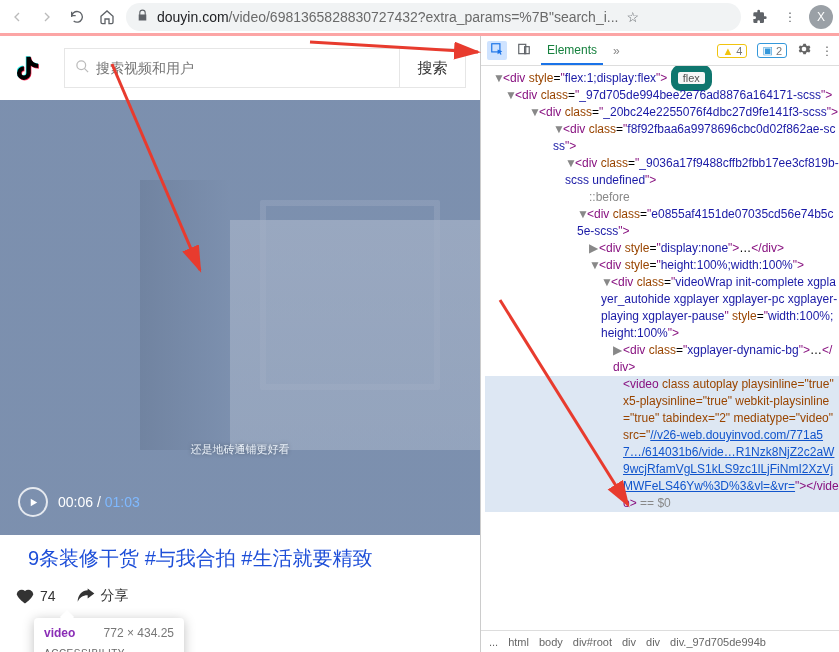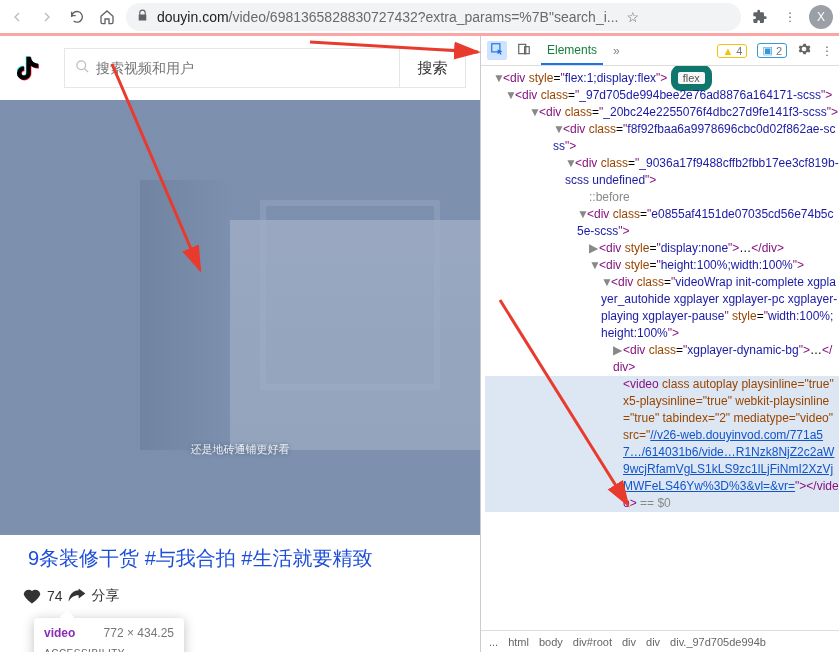--- a/index.html
+++ b/index.html
@@ -28,21 +28,21 @@
   .video-overlay{position:absolute;inset:0;background:linear-gradient(180deg,rgba(88,110,150,.55),rgba(88,110,150,.55))}
   .room{position:absolute;right:0;top:120px;width:250px;height:230px;background:linear-gradient(#e8eef3,#dce5ec);}
   .room::before{content:"";position:absolute;left:-90px;top:-40px;width:90px;height:270px;background:linear-gradient(90deg,rgba(0,0,0,.15),transparent)}
   .frame{position:absolute;right:40px;top:100px;width:180px;height:190px;border:6px solid rgba(255,255,255,.35);border-radius:2px}
   .caption{position:absolute;bottom:78px;left:50%;transform:translateX(-50%);color:#eaf1f9;font-size:11px;text-shadow:0 0 4px rgba(0,0,0,.4)}
   .controls{position:absolute;bottom:18px;left:18px;display:flex;align-items:center;gap:10px;color:#fff;font-size:14px}
   .play-circle{width:30px;height:30px;border:2px solid rgba(255,255,255,.8);border-radius:50%;display:flex;align-items:center;justify-content:center}
   .time-cur{color:#fff}
   .time-tot{color:#7fb9ff}
   .below{padding:10px 28px;font-size:20px;color:#1d4ed8;display:flex;align-items:center;gap:18px}
-  .below-row2{padding:4px 22px;display:flex;align-items:center;gap:4px;color:#333;font-size:14px}
+  .below-row2{padding:4px 15px;display:flex;align-items:center;gap:20px;color:#333;font-size:14px}
   
   .tooltip{position:absolute;left:34px;top:582px;width:150px;background:#fff;border-radius:4px;box-shadow:0 2px 12px rgba(0,0,0,.25);padding:8px 10px;font-size:12px;z-index:5}
   .tooltip::before{content:"";position:absolute;top:-6px;left:28px;width:10px;height:10px;background:#fff;transform:rotate(45deg)}
   .tt-head{display:flex;justify-content:space-between;margin-bottom:8px}
   .tt-tag{color:#8a2db6;font-weight:bold}
   .tt-dim{color:#777}
   .tt-sec{color:#666;letter-spacing:.5px;font-size:10px;margin-bottom:4px}
   
   .arrow{position:absolute;pointer-events:none;z-index:3}
   
@@ -137,20 +137,30 @@
         </div>
         <div class="search-btn">搜索</div>
       </div>
     </div>
 
     <div class="video-area">
       <div class="room"></div>
       <div class="frame"></div>
       <div class="video-overlay"></div>
       <div class="caption">还是地砖通铺更好看</div>
+      <div class="controls">
+        <div class="play-circle">
+          <svg width="11" height="11" viewBox="0 0 24 24" fill="#fff">
+              <path d="M6 4l14 8-14 8z"></path>
+            </svg>
+        </div>
+        <span>
+          <span class="time-cur">00:06</span><span class="time-cur"> / </span><span class="time-tot">01:03</span>
+        </span>
+      </div>
     </div>
 
     <div class="below">9条装修干货 #与我合拍 #生活就要精致</div>
     <div class="below-row2">
       <span style="display:flex;align-items:center;gap:5px">
         <svg width="20" height="20" viewBox="0 0 24 24" fill="#333">
             <path d="M12 21s-8-5-10-11a6 6 0 0 1 10-4 6 6 0 0 1 10 4c-2 6-10 11-10 11z"></path>
           </svg>
         <span>74</span>
       </span>

